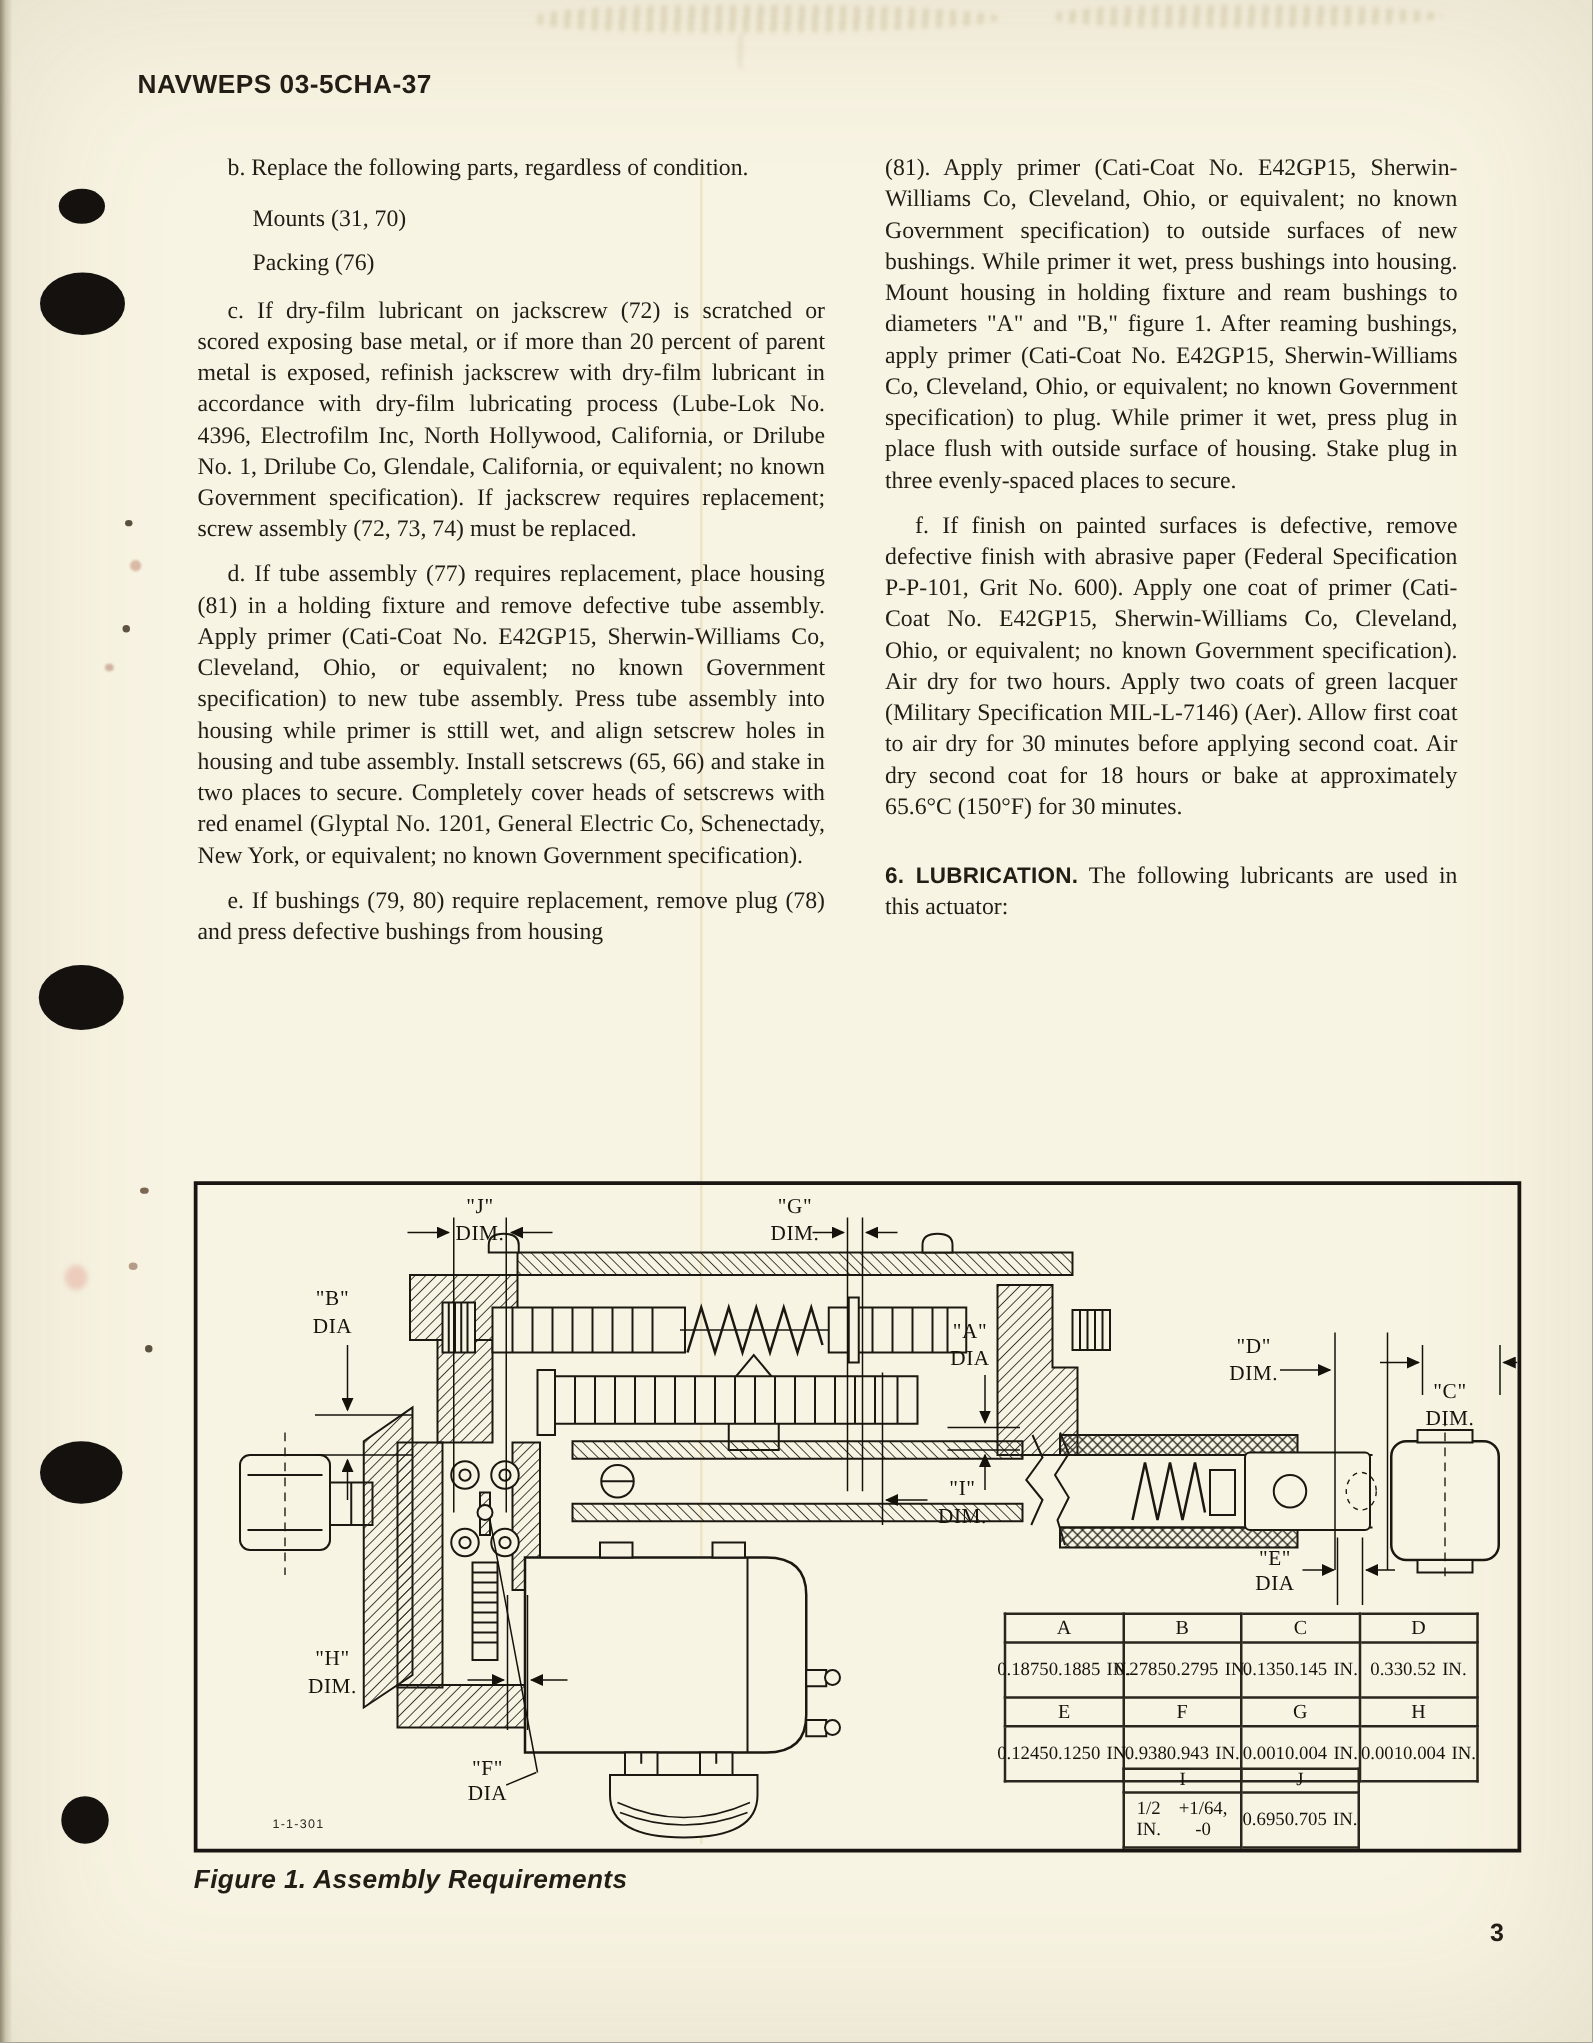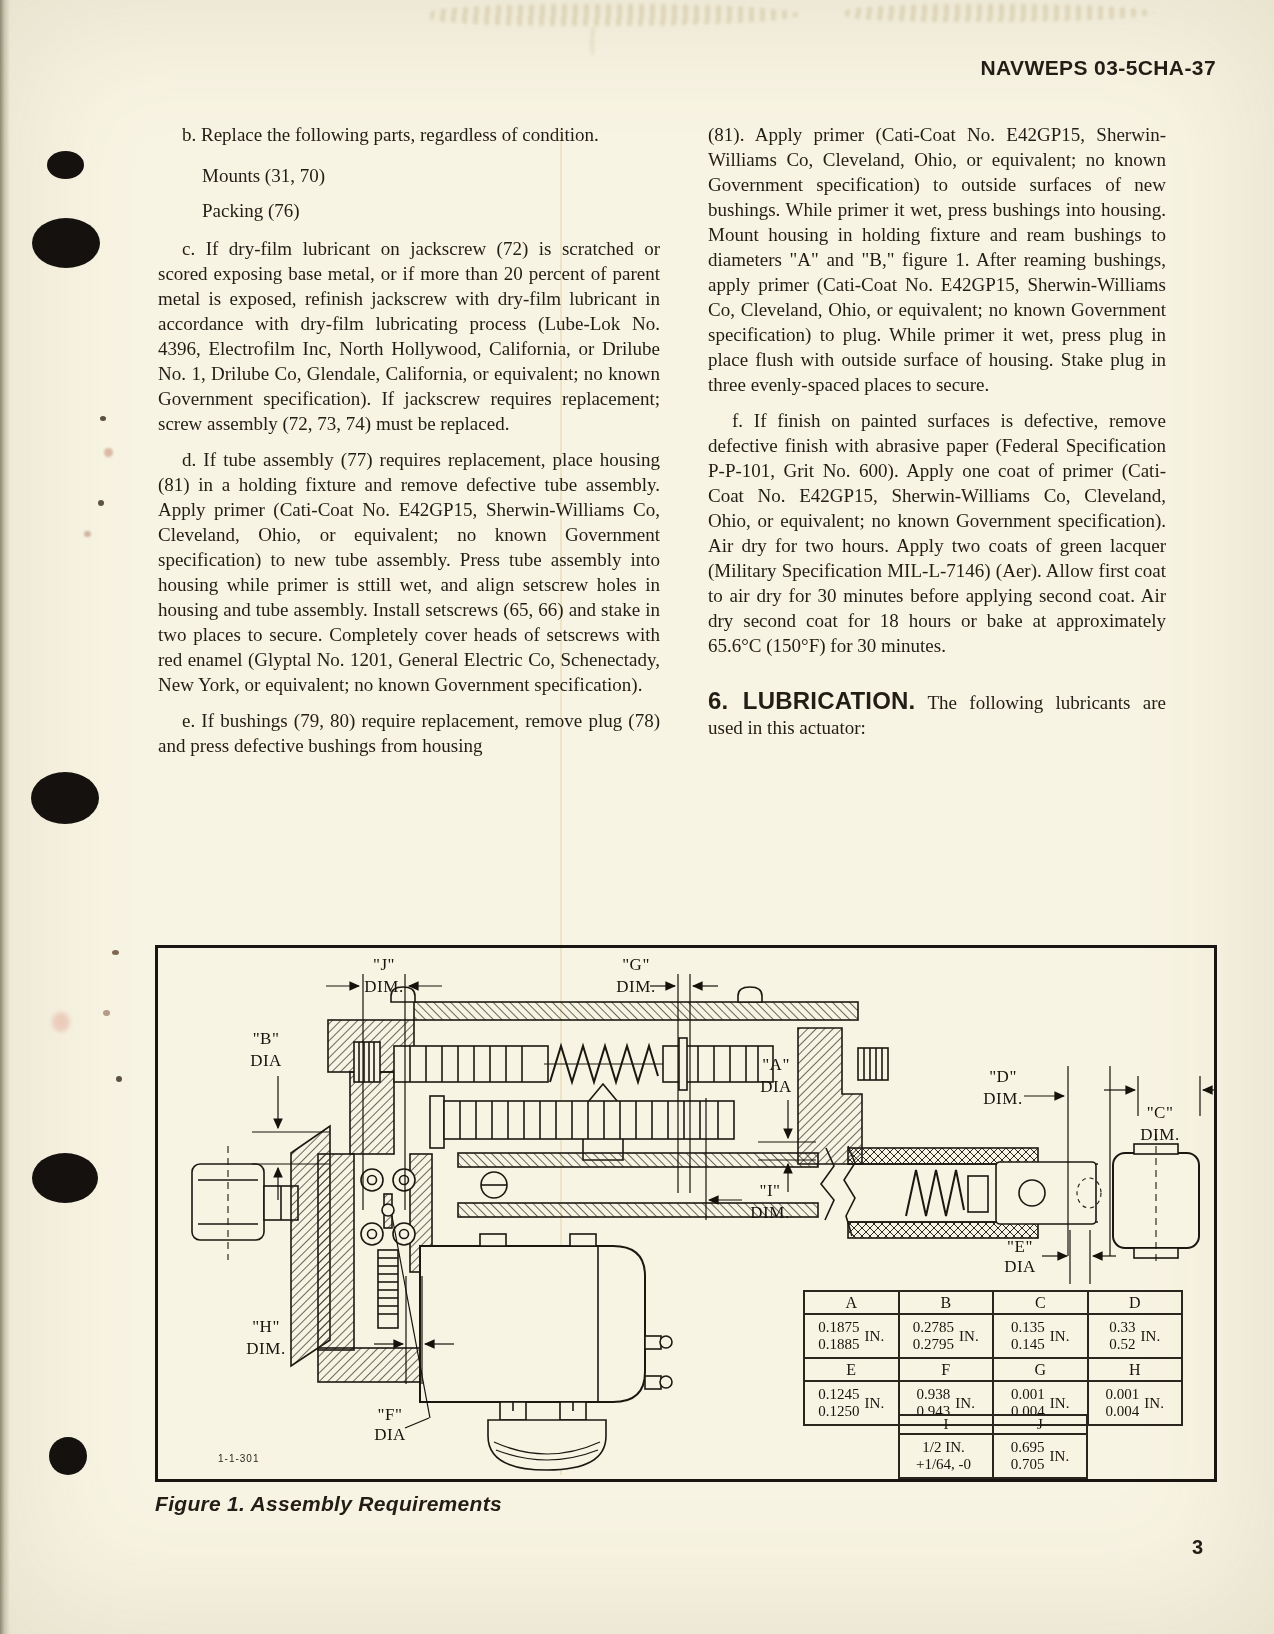--- a/index.html
+++ b/index.html
@@ -31,52 +31,52 @@
   .speck { position:absolute; border-radius:50%; }
   .s1 { left:100px; top:416px; width:6px; height:5px; background:rgba(64,50,34,.85); }
   .s2 { left:104px; top:448px; width:9px; height:9px; background:rgba(190,130,105,.5); filter:blur(1px); }
   .s3 { left:98px; top:500px; width:6px; height:6px; background:rgba(55,43,30,.8); }
   .s4 { left:84px; top:531px; width:7px; height:6px; background:rgba(160,105,85,.45); filter:blur(1px); }
   .s5 { left:112px; top:950px; width:7px; height:5px; background:rgba(92,68,46,.8); }
   .s6 { left:52px; top:1012px; width:18px; height:20px; background:rgba(224,152,140,.4); filter:blur(2px); }
   .s7 { left:103px; top:1010px; width:7px; height:6px; background:rgba(125,84,62,.55); }
   .s8 { left:116px; top:1076px; width:6px; height:6px; background:rgba(66,53,37,.85); }
 
-  .doc-header { position:absolute; top:56px; left:110px; width:1106px; text-align:right;
+  .doc-header { position:absolute; top:56px; left:110px; width:1106px; text-align:left;
     font-family:"Liberation Sans", sans-serif; font-weight:bold; font-size:21px; letter-spacing:.4px; }
 
   .col { position:absolute; top:122px; font-size:19px; line-height:25px; text-align:justify; }
   .col-left  { left:158px; width:502px; }
   .col-right { left:708px; width:458px; }
   .para { margin:0 0 11px 0; }
   .indent { text-indent:24px; }
   .parts-list { margin:2px 0 8px 44px; }
   .part-item { line-height:35px; text-align:left; }
   .section-head { margin-top:30px; }
-  .bold-sans { font-family:"Liberation Sans", sans-serif; font-weight:bold; font-size:24px; letter-spacing:.2px; }
+  .bold-sans { font-family:"Liberation Sans", sans-serif; font-weight:bold; font-size:18px; letter-spacing:.2px; }
   .grease { padding-left:34px; text-indent:-34px; }
 
   .figure-box { position:absolute; left:155px; top:945px; width:1062px; height:537px;
     border:3px solid #181512; box-sizing:border-box; }
   svg.fig-svg { position:absolute; left:0; top:0; display:block; }
   .dimtext { font-family:"Liberation Serif", serif; font-size:17px; fill:#17130d;
     text-anchor:middle; letter-spacing:.5px; }
   .dwgnum { font-family:"Liberation Sans", sans-serif; font-size:10px; fill:#2c2820;
     letter-spacing:1px; text-anchor:start; }
 
   .dim-table { position:absolute; border-collapse:collapse; table-layout:fixed;
     font-family:"Liberation Serif", serif; color:#17130d; }
   .dim-table th, .dim-table td { border:2px solid #2a261e; padding:0; text-align:center; font-weight:normal; }
   .dim-table th { font-size:16px; height:21px; }
   .dim-table td { height:42px; font-size:15px; }
   .t-main { left:645px; top:342px; width:380px; }
   .t-sub  { left:740px; top:466px; width:190px; }
   .t-sub th { height:17px; font-size:15px; }
   .cellv { display:flex; align-items:center; justify-content:center; gap:5px; }
-  .nums { display:flex; flex-direction:column; line-height:17px; }
+  .nums { display:flex; flex-direction:row; line-height:17px; }
   .unit { line-height:17px; }
 
   .fig-caption { position:absolute; left:155px; top:1492px; width:1062px; 
     font-family:"Liberation Sans", sans-serif; font-style:italic; font-weight:bold;
     font-size:21px; letter-spacing:.3px; }
   .page-num { position:absolute; left:1192px; top:1536px;
     font-family:"Liberation Sans", sans-serif; font-weight:bold; font-size:20px; }
 </style>
 </head>
 <body>

